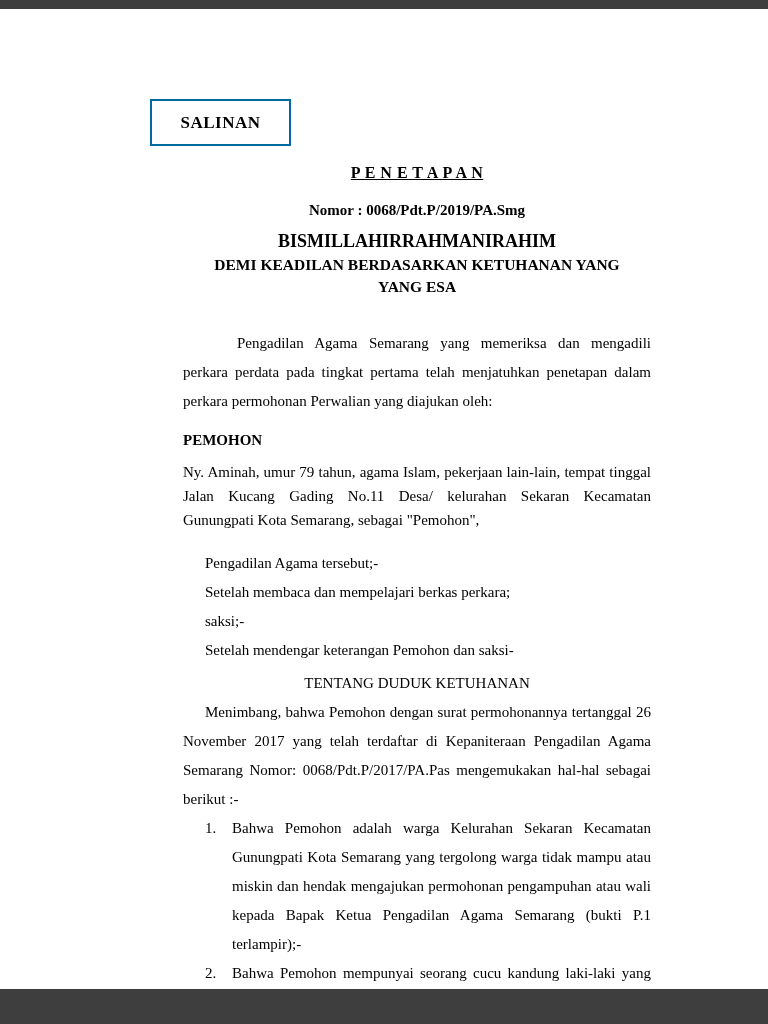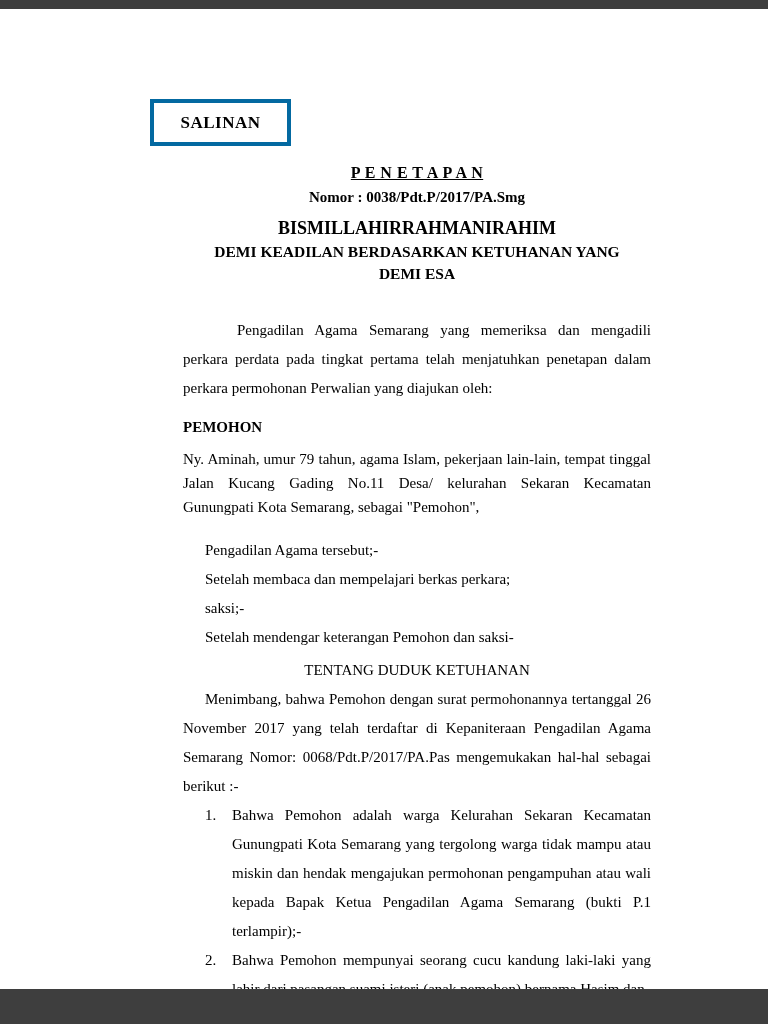--- a/index.html
+++ b/index.html
@@ -24,34 +24,34 @@
     z-index: 3;
   }
   .bar-bottom {
     position: absolute; bottom: 0; left: 0; width: 100%; height: 35px;
     background: #3e3e3e;
     z-index: 3;
   }
   .salinan-box {
     position: absolute; left: 150px; top: 99px;
     width: 141px; height: 47px;
-    border: 4px solid #0369a1;
+    border: 2px solid #0369a1;
     display: flex; align-items: center; justify-content: center;
     background: #ffffff;
   }
   .salinan-text {
     font-weight: bold; font-size: 17px; letter-spacing: 0.5px;
   }
   .content {
     position: absolute; left: 183px; top: 163px; width: 468px;
     font-size: 15px; line-height: 29px;
   }
   .doc-title {
     text-align: center; font-weight: bold; font-size: 16px;
-    text-decoration: underline; line-height: 20px; margin-bottom: 5px;
+    text-decoration: underline; line-height: 20px; margin-bottom: 18px;
     letter-spacing: 0.5px;
   }
   .case-number {
     text-align: center; font-weight: bold; font-size: 15px;
     line-height: 19px; margin-bottom: 11px;
   }
   .bismillah {
     text-align: center; font-weight: bold; font-size: 18px;
     line-height: 20px; margin-bottom: 3px;
   }
@@ -81,25 +81,25 @@
 
 <div class="frame">
   <div class="bar-top"></div>
 
   <div class="salinan-box">
     <span class="salinan-text">SALINAN</span>
   </div>
 
   <div class="content">
     <div class="doc-title">P E N E T A P A N</div>
-    <div class="case-number">Nomor : 0038/Pdt.P/2017/PA.Smg</div>
+    <div class="case-number">Nomor : 0068/Pdt.P/2019/PA.Smg</div>
     <div class="bismillah">BISMILLAHIRRAHMANIRAHIM</div>
     <div class="motto">
       <div>DEMI KEADILAN BERDASARKAN KETUHANAN YANG</div>
-      <div>DEMI ESA</div>
+      <div>YANG ESA</div>
     </div>
 
     <p class="opening">Pengadilan Agama Semarang yang memeriksa dan mengadili perkara perdata pada tingkat pertama telah menjatuhkan penetapan dalam perkara permohonan Perwalian yang diajukan oleh:</p>
 
     <div class="pemohon">PEMOHON</div>
 
     <p class="petitioner">Ny. Aminah, umur 79 tahun, agama Islam, pekerjaan lain-lain, tempat tinggal Jalan Kucang Gading No.11 Desa/ kelurahan Sekaran Kecamatan Gunungpati Kota Semarang, sebagai "Pemohon",</p>
 
     <div class="statements">
       <div>Pengadilan Agama tersebut;-</div>

